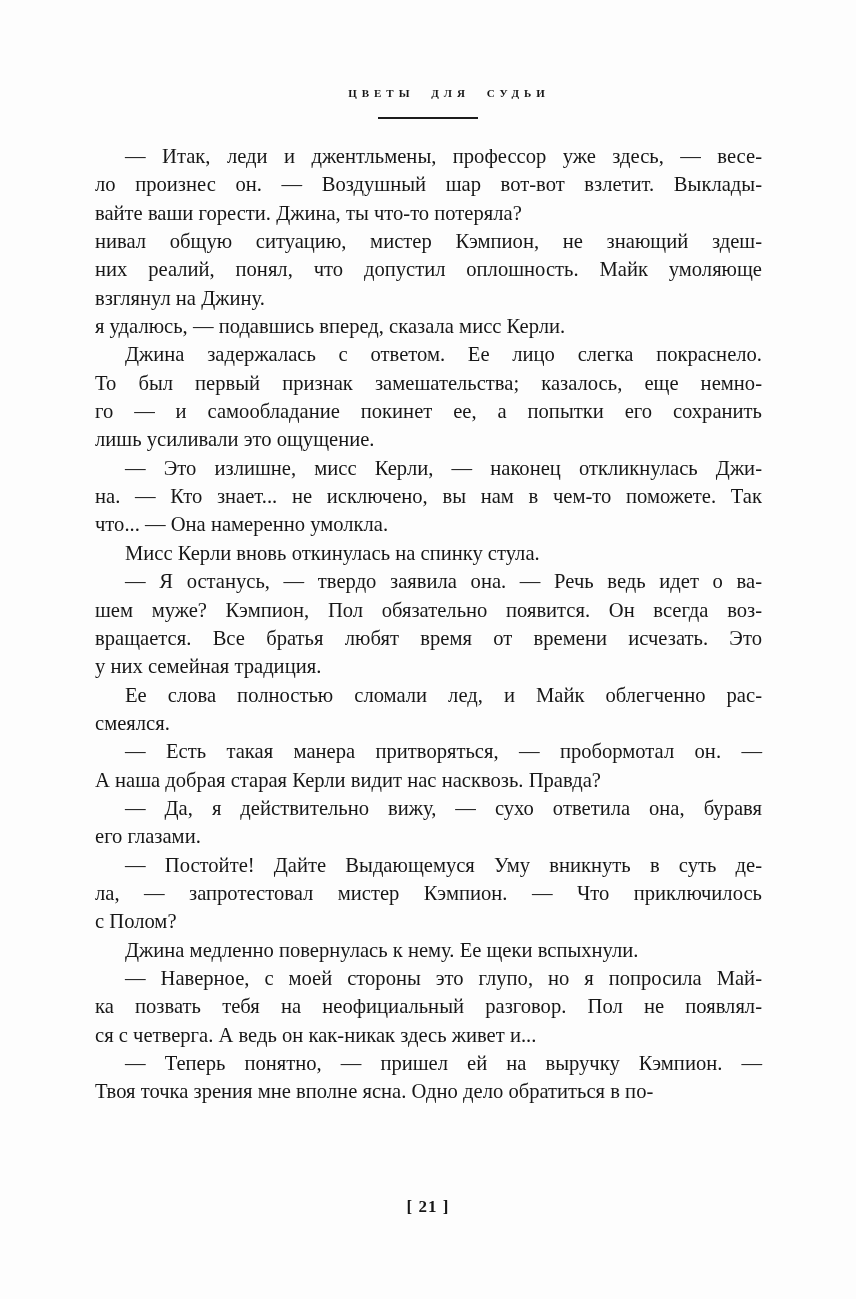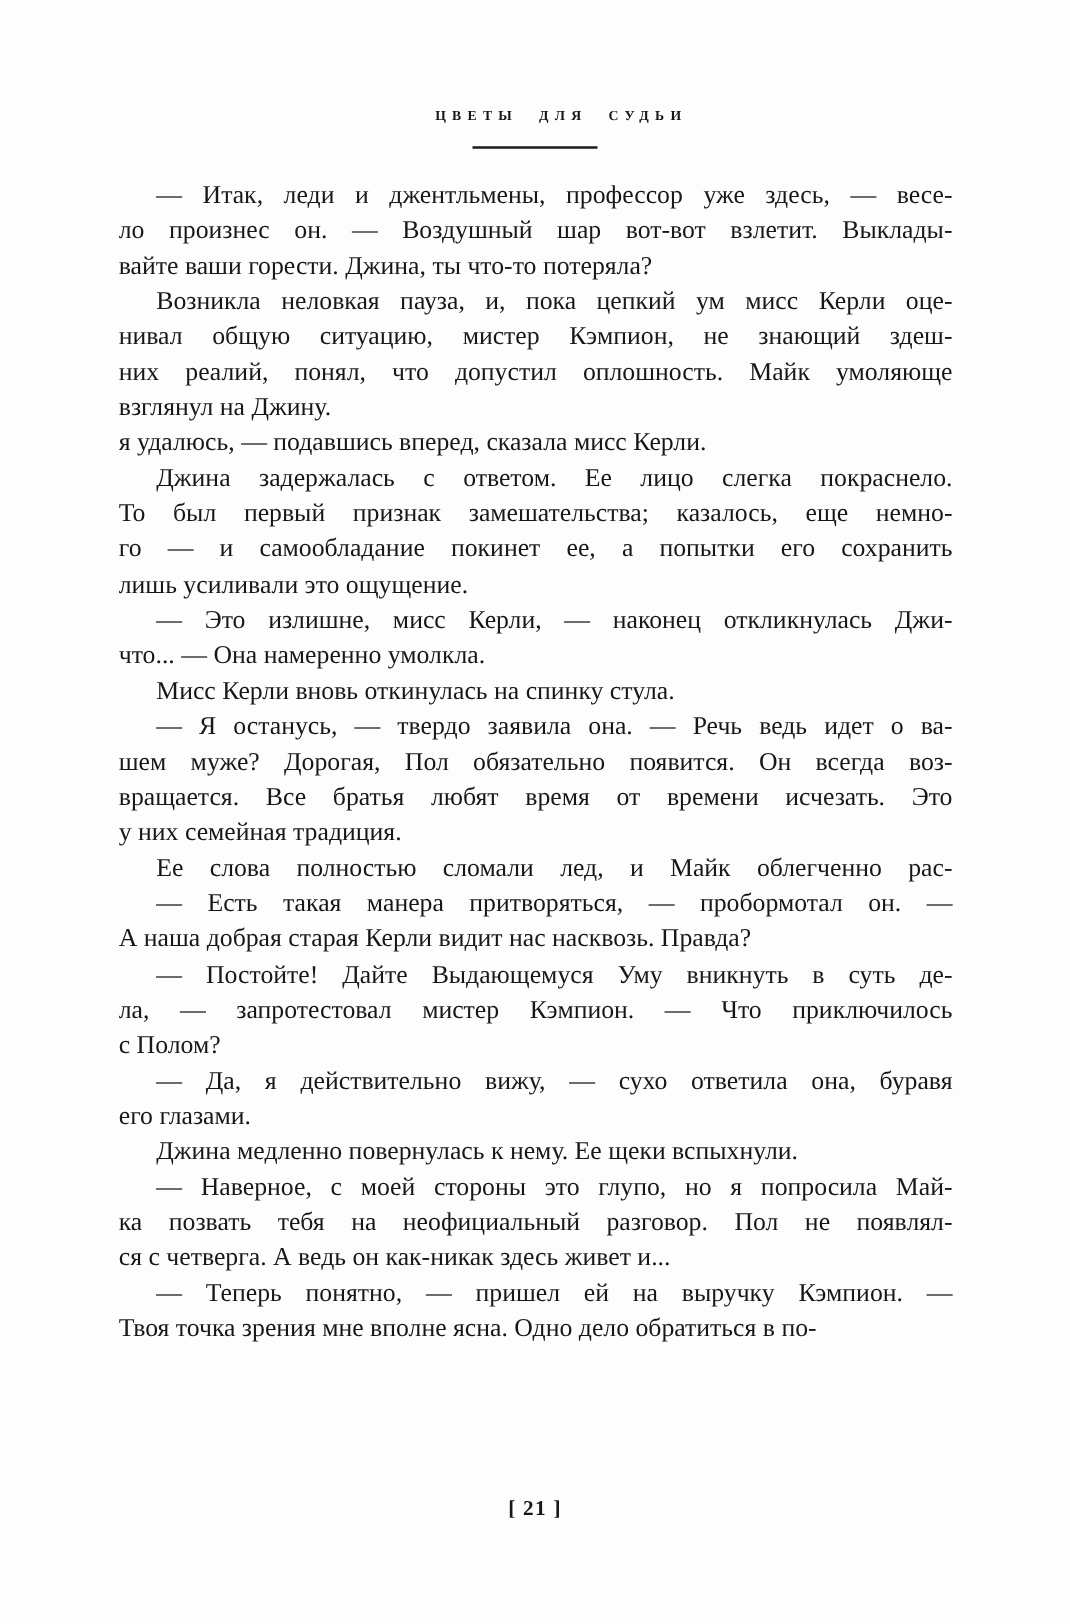--- a/index.html
+++ b/index.html
@@ -79,62 +79,63 @@
 <div class="page">
   <div class="running-head">ЦВЕТЫ ДЛЯ СУДЬИ</div>
   <div class="head-rule"></div>
   <div class="text-block">
       <p class="para">
         <span class="line first">— Итак, леди и джентльмены, профессор уже здесь, — весе-</span>
         <span class="line">ло произнес он. — Воздушный шар вот-вот взлетит. Выклады-</span>
         <span class="line last">вайте ваши горести. Джина, ты что-то потеряла?</span>
       </p>
       <p class="para">
-        <span class="line first">Возникла неловкая пауза, и, пока цепкий ум мисс Керли оце-</span>
         <span class="line">нивал общую ситуацию, мистер Кэмпион, не знающий здеш-</span>
         <span class="line">них реалий, понял, что допустил оплошность. Майк умоляюще</span>
         <span class="line last">взглянул на Джину.</span>
       </p>
       <p class="para">
         <span class="line last">я удалюсь, — подавшись вперед, сказала мисс Керли.</span>
       </p>
       <p class="para">
         <span class="line first">Джина задержалась с ответом. Ее лицо слегка покраснело.</span>
         <span class="line">То был первый признак замешательства; казалось, еще немно-</span>
         <span class="line">го — и самообладание покинет ее, а попытки его сохранить</span>
         <span class="line last">лишь усиливали это ощущение.</span>
       </p>
       <p class="para">
         <span class="line first">— Это излишне, мисс Керли, — наконец откликнулась Джи-</span>
+        <span class="line">на. — Кто знает... не исключено, вы нам в чем-то поможете. Так</span>
         <span class="line last">что... — Она намеренно умолкла.</span>
       </p>
       <p class="para">
         <span class="line first last">Мисс Керли вновь откинулась на спинку стула.</span>
       </p>
       <p class="para">
         <span class="line first">— Я останусь, — твердо заявила она. — Речь ведь идет о ва-</span>
-        <span class="line">шем муже? Дорогая, Пол обязательно появится. Он всегда воз-</span>
+        <span class="line">шем муже? Кэмпион, Пол обязательно появится. Он всегда воз-</span>
         <span class="line">вращается. Все братья любят время от времени исчезать. Это</span>
         <span class="line last">у них семейная традиция.</span>
       </p>
       <p class="para">
         <span class="line first">Ее слова полностью сломали лед, и Майк облегченно рас-</span>
+        <span class="line last">смеялся.</span>
       </p>
       <p class="para">
         <span class="line first">— Есть такая манера притворяться, — пробормотал он. —</span>
         <span class="line last">А наша добрая старая Керли видит нас насквозь. Правда?</span>
       </p>
       <p class="para">
+        <span class="line first">— Да, я действительно вижу, — сухо ответила она, буравя</span>
+        <span class="line last">его глазами.</span>
+      </p>
+      <p class="para">
         <span class="line first">— Постойте! Дайте Выдающемуся Уму вникнуть в суть де-</span>
         <span class="line">ла, — запротестовал мистер Кэмпион. — Что приключилось</span>
         <span class="line last">с Полом?</span>
-      </p>
-      <p class="para">
-        <span class="line first">— Да, я действительно вижу, — сухо ответила она, буравя</span>
-        <span class="line last">его глазами.</span>
       </p>
       <p class="para">
         <span class="line first last">Джина медленно повернулась к нему. Ее щеки вспыхнули.</span>
       </p>
       <p class="para">
         <span class="line first">— Наверное, с моей стороны это глупо, но я попросила Май-</span>
         <span class="line">ка позвать тебя на неофициальный разговор. Пол не появлял-</span>
         <span class="line last">ся с четверга. А ведь он как-никак здесь живет и...</span>
       </p>
       <p class="para">

